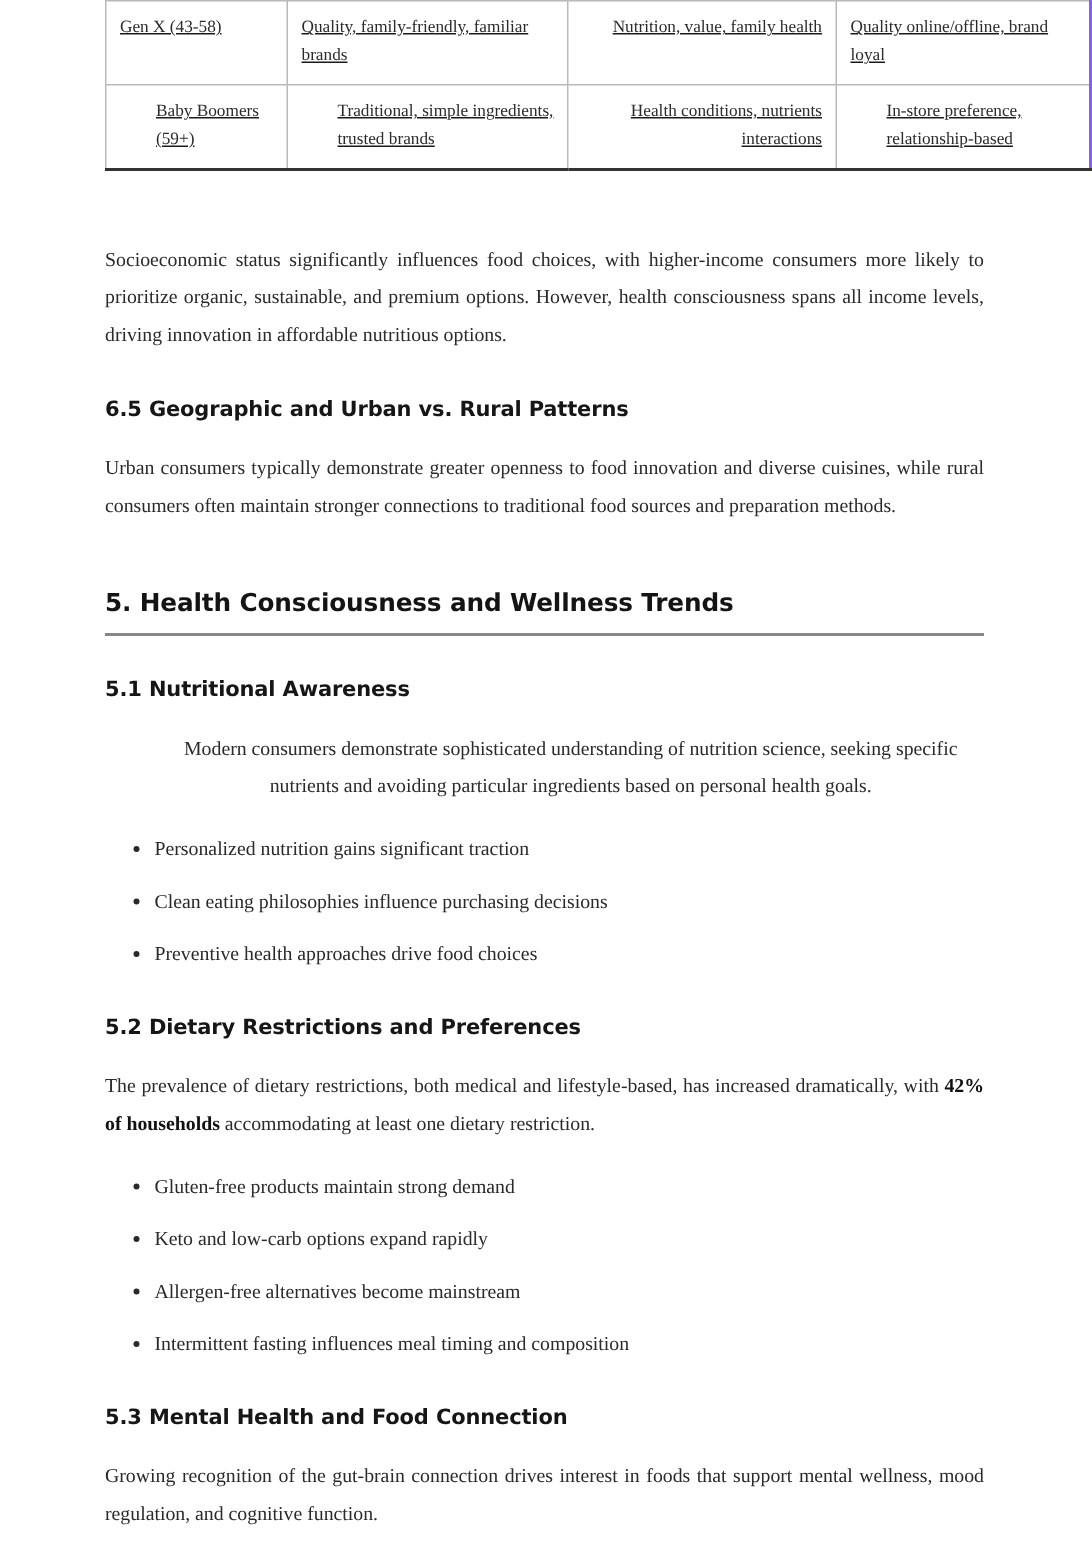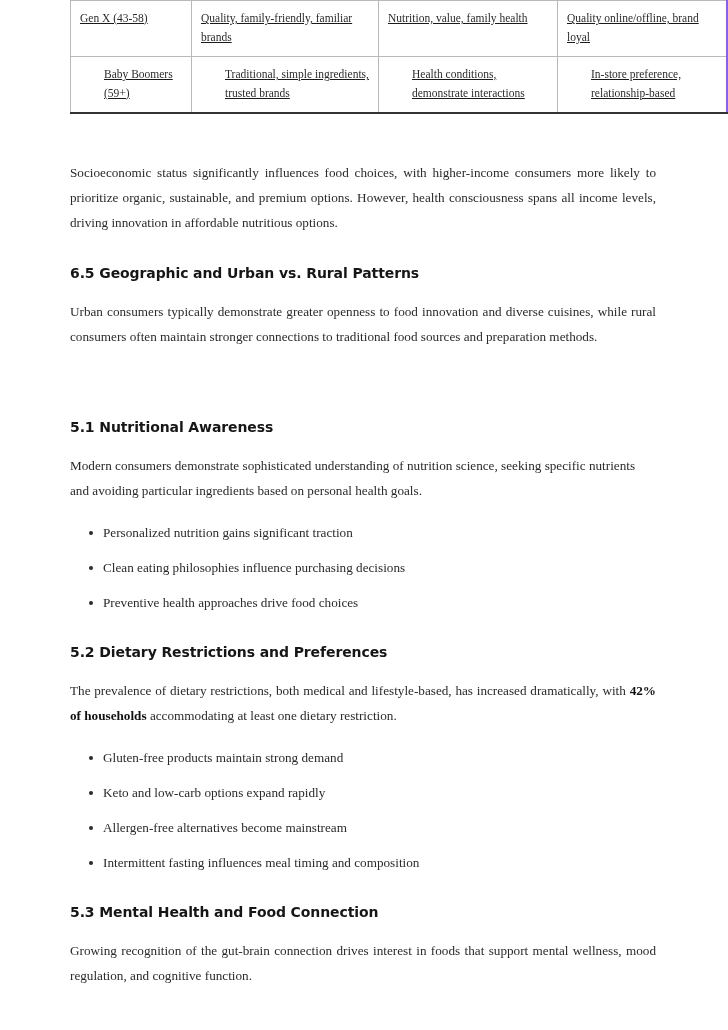--- a/index.html
+++ b/index.html
@@ -42,21 +42,21 @@
     line-height: 19px;
     color: #2b2b2b;
     vertical-align: top;
   }
   table.persona-table tr.row-last td {
     border-bottom: 2px solid #333333;
     padding-left: 33px;
   }
   table.persona-table td.c0 { width: 102px; }
   table.persona-table td.c1 { width: 168px; }
-  table.persona-table td.c2 { width: 160px; }
+  table.persona-table td.c2 { width: 160px; text-align: right; }
   table.persona-table td.c3 { width: 150px; }
 
   
   h1.section-h1 {
     font-family: "DejaVu Sans", sans-serif;
     font-size: 16.5px;
     font-weight: bold;
     color: #141414;
     letter-spacing: -0.1px;
     margin: 0;
@@ -76,21 +76,21 @@
 
   
   p.body {
     font-family: "Liberation Serif", serif;
     font-size: 13.2px;
     line-height: 25px;
     color: #2a2a2a;
     margin: 0;
     text-align: justify;
   }
-  p.body.left { text-align: left; }
+  p.body.left { text-align: center; margin-left: 35px; }
   p.body b { font-weight: bold; color: #111111; }
 
   
   ul.bullets {
     list-style: none;
     margin: 0;
     padding: 0;
   }
   ul.bullets li {
     position: relative;
@@ -132,39 +132,40 @@
       <tbody>
         <tr>
           <td class="c0">Gen X (43-58)</td>
           <td class="c1">Quality, family-friendly, familiar brands</td>
           <td class="c2">Nutrition, value, family health</td>
           <td class="c3">Quality online/offline, brand loyal</td>
         </tr>
         <tr class="row-last">
           <td class="c0">Baby Boomers (59+)</td>
           <td class="c1">Traditional, simple ingredients, trusted brands</td>
-          <td class="c2">Health conditions, demonstrate interactions</td>
+          <td class="c2">Health conditions, nutrients interactions</td>
           <td class="c3">In-store preference, relationship-based</td>
         </tr>
       </tbody>
     </table>
 
     <div class="sp-table-to-h2"></div>
 
     <div class="sp-h2-to-p"></div>
     <p class="body">Socioeconomic status significantly influences food choices, with higher-income consumers more likely to prioritize organic, sustainable, and premium options. However, health consciousness spans all income levels, driving innovation in affordable nutritious options.</p>
 
     <div class="sp-p-to-h2"></div>
 
     <h2 class="section-h2">6.5 Geographic and Urban vs. Rural Patterns</h2>
     <div class="sp-h2-to-p"></div>
     <p class="body">Urban consumers typically demonstrate greater openness to food innovation and diverse cuisines, while rural consumers often maintain stronger connections to traditional food sources and preparation methods.</p>
 
     <div class="sp-p-to-h1"></div>
 
+    <h1 class="section-h1">5. Health Consciousness and Wellness Trends</h1>
 
     <div class="sp-h1-to-h2"></div>
 
     <h2 class="section-h2">5.1 Nutritional Awareness</h2>
     <div class="sp-h2-to-p"></div>
     <p class="body left">Modern consumers demonstrate sophisticated understanding of nutrition science, seeking specific nutrients and avoiding particular ingredients based on personal health goals.</p>
     <div class="sp-p-to-list"></div>
     <ul class="bullets">
       <li>Personalized nutrition gains significant traction</li>
       <li>Clean eating philosophies influence purchasing decisions</li>

